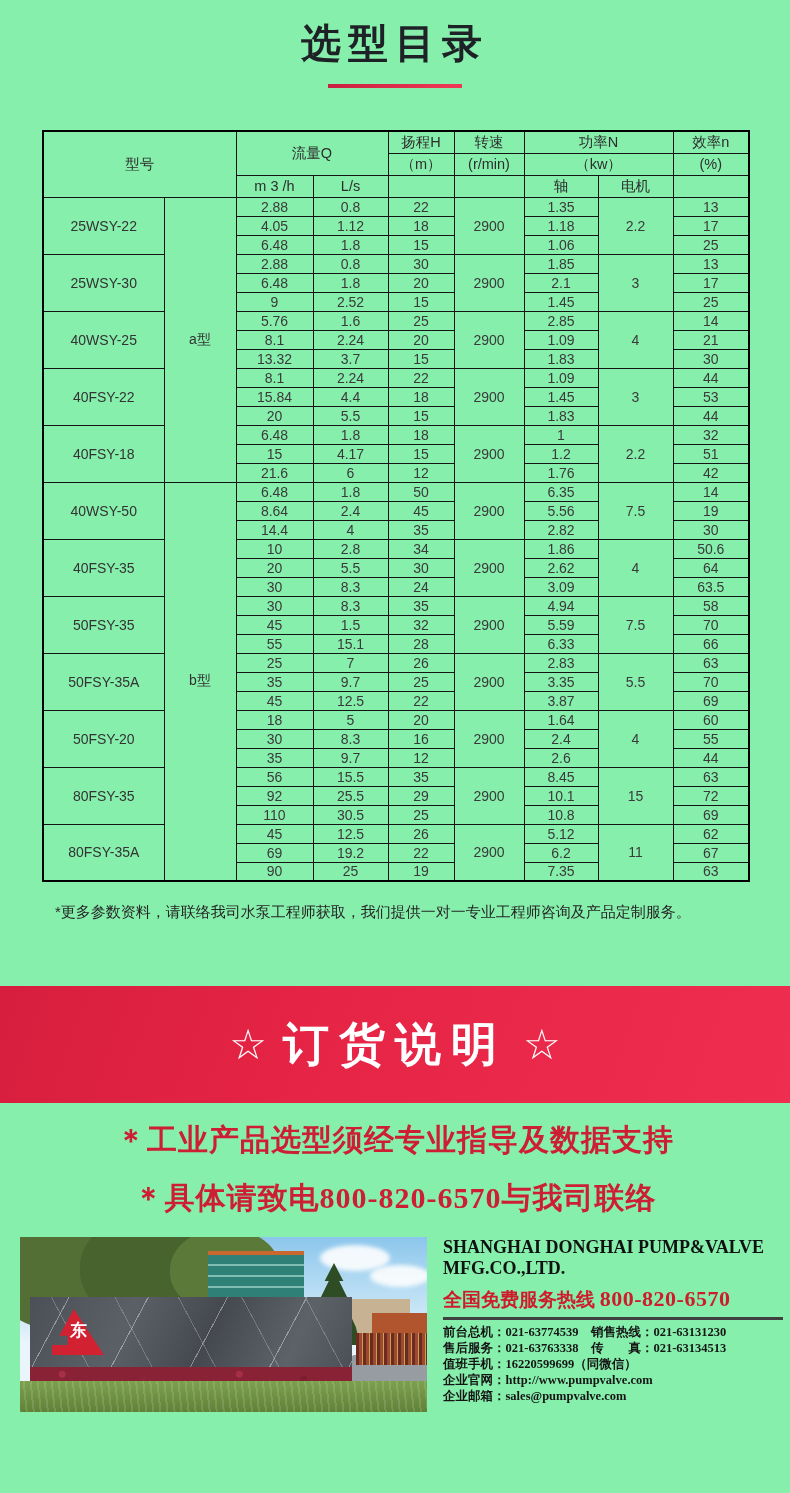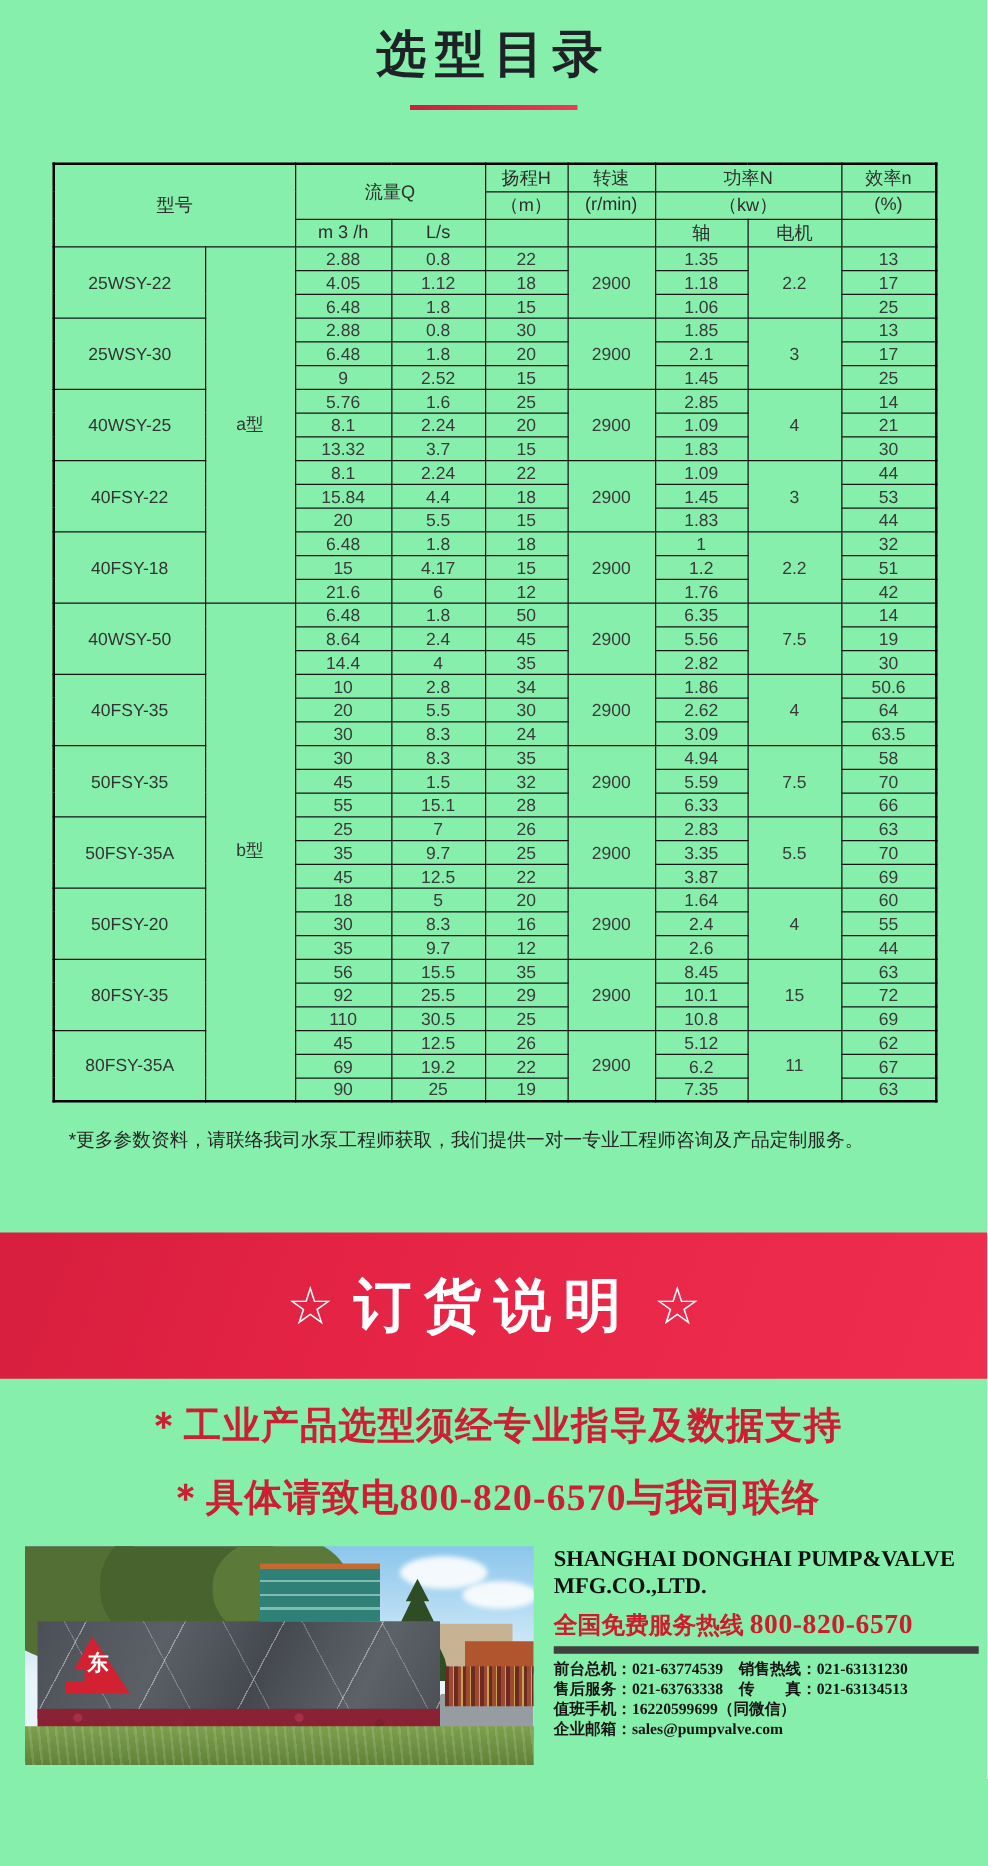--- a/index.html
+++ b/index.html
@@ -73,21 +73,21 @@
   .ph-lawn{position:absolute;left:-8px;top:144px;width:430px;height:34px;
          background:repeating-linear-gradient(84deg,rgba(255,255,255,.12) 0 2px,transparent 2px 7px),
                     linear-gradient(#7ca14d,#5d7f36);}
   .ph-road{position:absolute;left:288px;top:118px;width:119px;height:57px;background:#969ca1;
          clip-path:polygon(38% 0,100% 0,100% 100%,0 100%);}
 
   .contact{position:absolute;left:443px;top:1234px;width:340px;color:#151515;}
   .company-cn{font-size:25px;font-weight:bold;letter-spacing:.5px;color:#0e0e0e;}
   .company-en{font-family:"Liberation Serif",serif;font-weight:bold;font-size:18px;margin-top:3px;color:#111;}
   .hotline{font-family:"Liberation Serif",serif;font-weight:bold;color:#ce1c2c;margin-top:7px;
-           padding-bottom:4px;border-bottom:6px solid #404040;}
+           padding-bottom:4px;border-bottom:3px solid #404040;}
   .hotline .hl-label{font-size:19px;}
   .hotline .hl-number{font-size:22px;letter-spacing:.5px;}
   .contact-lines{margin-top:5px;font-family:"Liberation Serif",serif;font-weight:bold;font-size:12.5px;}
   .contact-line{line-height:15.9px;white-space:pre;}
 </style>
 </head>
 <body>
 
 <div class="page">
 
@@ -459,17 +459,18 @@
     <div class="ph-lawn"></div>
   </div>
 
   <div class="contact">
     <div class="company-en">SHANGHAI DONGHAI PUMP&amp;VALVE MFG.CO.,LTD.</div>
     <div class="hotline"><span class="hl-label">全国免费服务热线  </span><span class="hl-number">800-820-6570</span></div>
     <div class="contact-lines">
       <div class="contact-line"><span>前台总机：</span><span>021-63774539　销售热线：021-63131230</span></div>
       <div class="contact-line"><span>售后服务：</span><span>021-63763338　传　　真：021-63134513</span></div>
       <div class="contact-line"><span>值班手机：</span><span>16220599699（同微信）</span></div>
+      <div class="contact-line"><span>企业官网：</span><span>http://www.pumpvalve.com</span></div>
       <div class="contact-line"><span>企业邮箱：</span><span>sales@pumpvalve.com</span></div>
     </div>
   </div>
 
 </div>
 
 </body></html>

